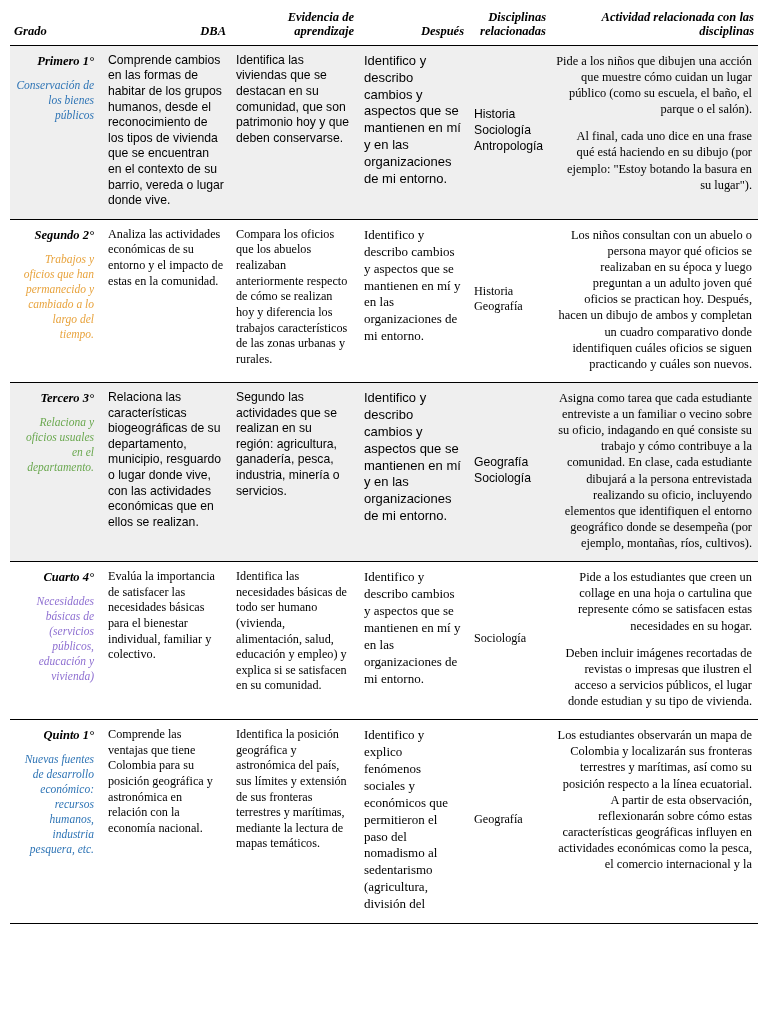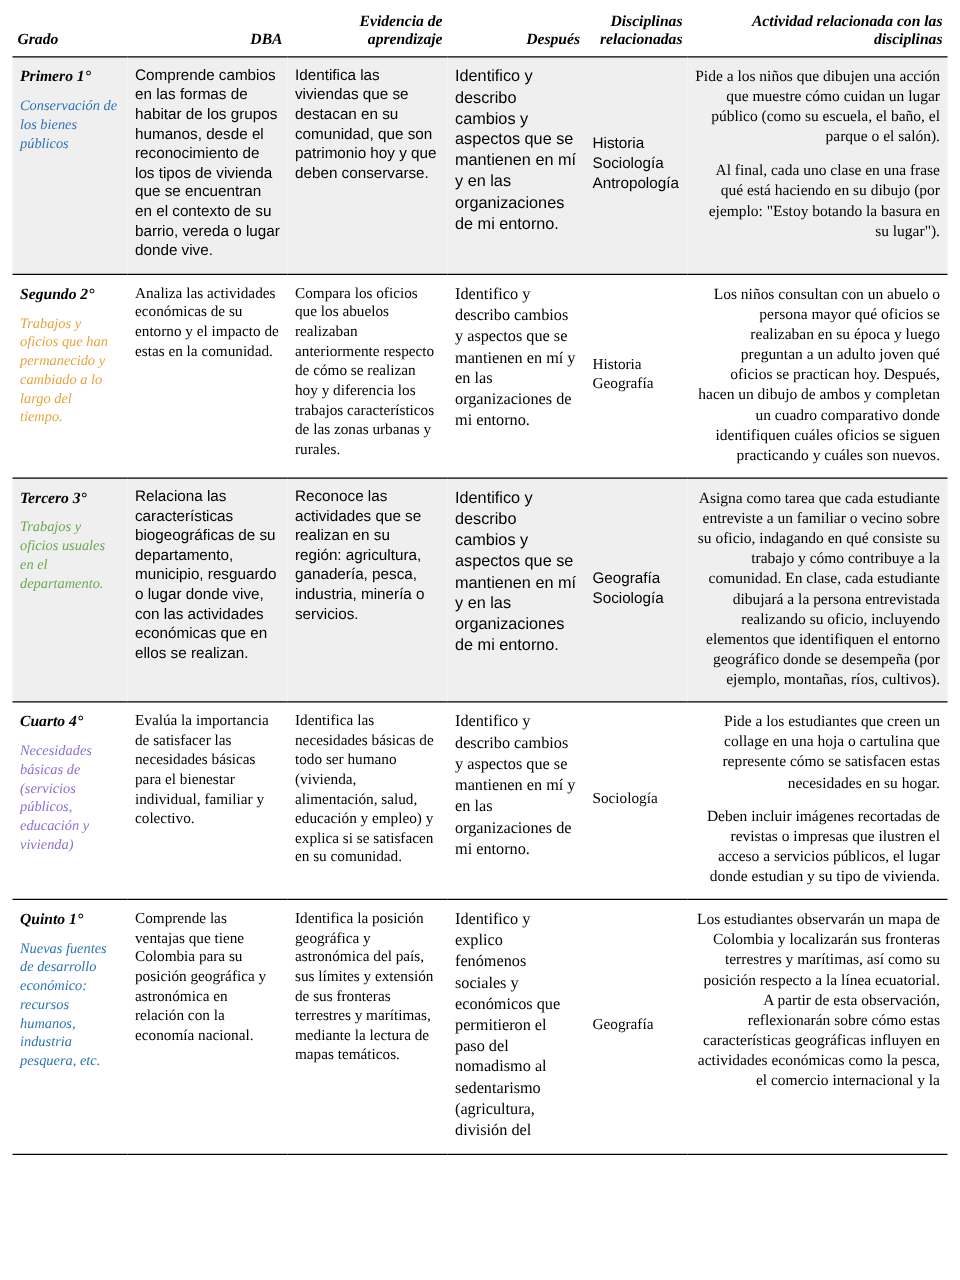--- a/index.html
+++ b/index.html
@@ -59,20 +59,21 @@
   }
   tbody tr.row.shaded td {
     background: #efefef;
   }
   tbody tr.row.plain td {
     background: #ffffff;
     font-family: Liberation Serif, serif;
   }
 
   .grado-cell {
+    text-align: right;
     padding-right: 8px;
   }
   .grado-title {
     font-weight: bold;
     font-style: italic;
     font-size: 12.5px;
     display: block;
     margin-bottom: 9px;
   }
   .grado-sub {
@@ -142,45 +143,45 @@
         <td class="grado-cell">
           <span class="grado-title">Primero 1°</span>
           <span class="grado-sub" style="color:#2e74b5">Conservación de los bienes públicos</span>
         </td>
         <td class="body-sans">Comprende cambios en las formas de habitar de los grupos humanos, desde el reconocimiento de los tipos de vivienda que se encuentran en el contexto de su barrio, vereda o lugar donde vive.</td>
         <td class="body-sans">Identifica las viviendas que se destacan en su comunidad, que son patrimonio hoy y que deben conservarse.</td>
         <td class="estandar-cell">Identifico y describo cambios y aspectos que se mantienen en mí y en las organizaciones de mi entorno.</td>
         <td class="disc-cell">Historia Sociología Antropología</td>
         <td class="act-cell">
           <p>Pide a los niños que dibujen una acción que muestre cómo cuidan un lugar público (como su escuela, el baño, el parque o el salón).</p>
-          <p>Al final, cada uno clase en una frase qué está haciendo en su dibujo (por ejemplo: "Estoy botando la basura en su lugar").</p>
+          <p>Al final, cada uno dice en una frase qué está haciendo en su dibujo (por ejemplo: "Estoy botando la basura en su lugar").</p>
         </td>
       </tr>
 
       <tr class="row plain">
         <td class="grado-cell">
           <span class="grado-title">Segundo 2°</span>
           <span class="grado-sub" style="color:#e8a33d">Trabajos y oficios que han permanecido y cambiado a lo largo del tiempo.</span>
         </td>
         <td class="body-sans">Analiza las actividades económicas de su entorno y el impacto de estas en la comunidad.</td>
         <td class="body-sans">Compara los oficios que los abuelos realizaban anteriormente respecto de cómo se realizan hoy y diferencia los trabajos característicos de las zonas urbanas y rurales.</td>
         <td class="estandar-cell">Identifico y describo cambios y aspectos que se mantienen en mí y en las organizaciones de mi entorno.</td>
         <td class="disc-cell">Historia Geografía</td>
         <td class="act-cell">
           <p>Los niños consultan con un abuelo o persona mayor qué oficios se realizaban en su época y luego preguntan a un adulto joven qué oficios se practican hoy. Después, hacen un dibujo de ambos y completan un cuadro comparativo donde identifiquen cuáles oficios se siguen practicando y cuáles son nuevos.</p>
         </td>
       </tr>
 
       <tr class="row shaded">
         <td class="grado-cell">
           <span class="grado-title">Tercero 3°</span>
-          <span class="grado-sub" style="color:#6aa84f">Trabajos y oficios usuales en el departamento.</span>
+          <span class="grado-sub" style="color:#6aa84f">Relaciona y oficios usuales en el departamento.</span>
         </td>
         <td class="body-sans">Relaciona las características biogeográficas de su departamento, municipio, resguardo o lugar donde vive, con las actividades económicas que en ellos se realizan.</td>
-        <td class="body-sans">Reconoce las actividades que se realizan en su región: agricultura, ganadería, pesca, industria, minería o servicios.</td>
+        <td class="body-sans">Segundo las actividades que se realizan en su región: agricultura, ganadería, pesca, industria, minería o servicios.</td>
         <td class="estandar-cell">Identifico y describo cambios y aspectos que se mantienen en mí y en las organizaciones de mi entorno.</td>
         <td class="disc-cell">Geografía Sociología</td>
         <td class="act-cell">
           <p>Asigna como tarea que cada estudiante entreviste a un familiar o vecino sobre su oficio, indagando en qué consiste su trabajo y cómo contribuye a la comunidad. En clase, cada estudiante dibujará a la persona entrevistada realizando su oficio, incluyendo elementos que identifiquen el entorno geográfico donde se desempeña (por ejemplo, montañas, ríos, cultivos).</p>
         </td>
       </tr>
 
       <tr class="row plain">
         <td class="grado-cell">
           <span class="grado-title">Cuarto 4°</span>

